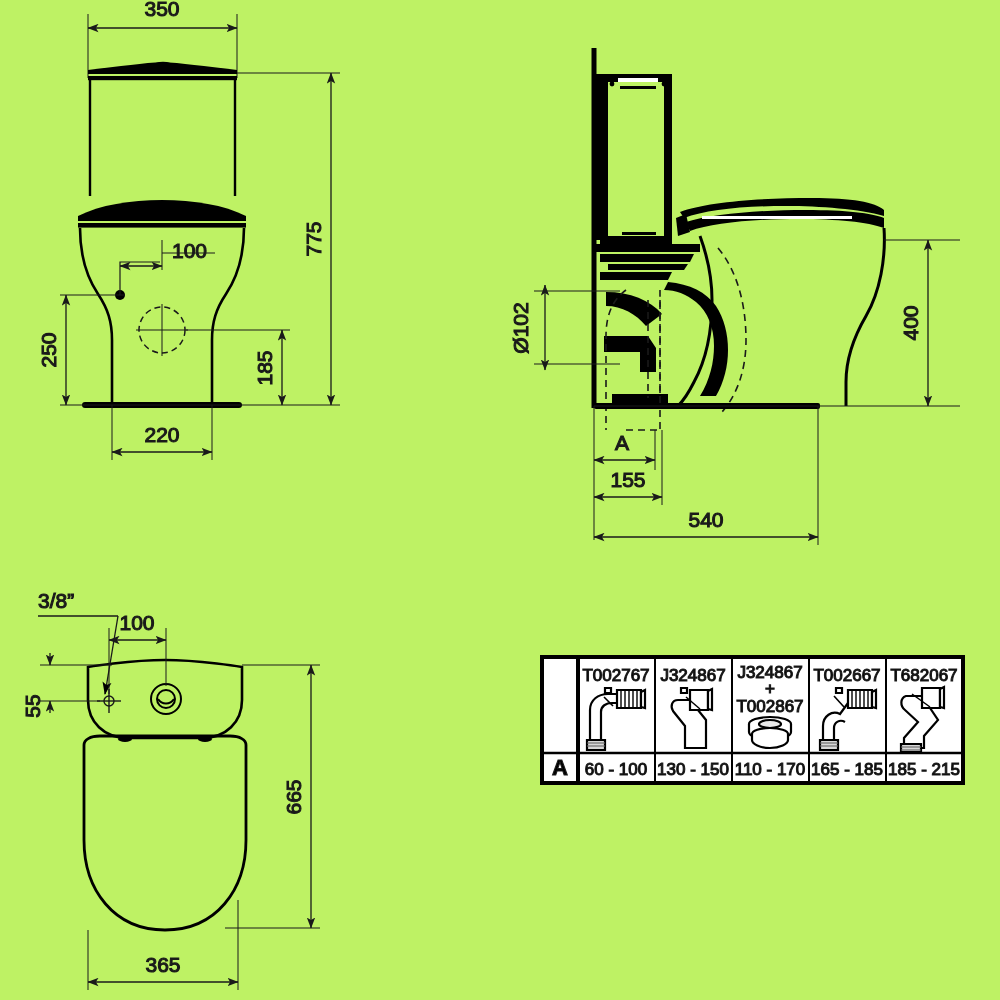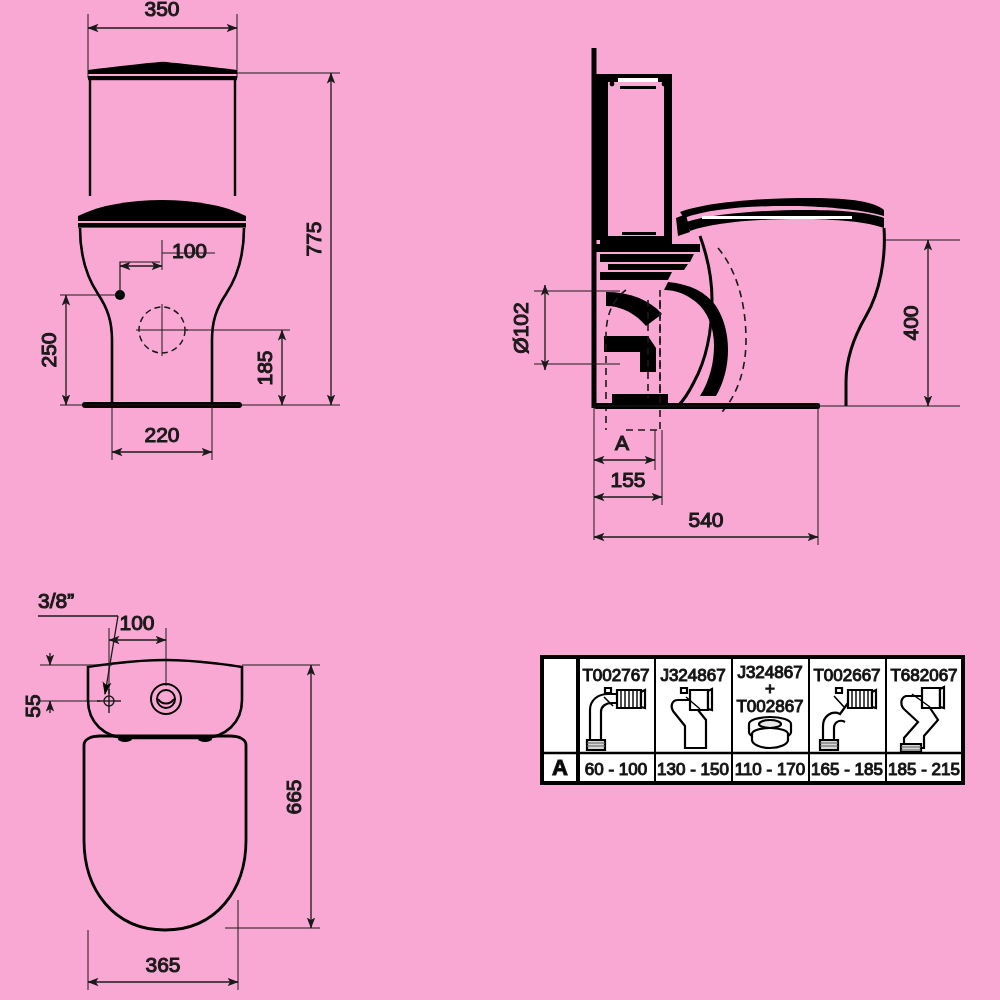--- a/index.html
+++ b/index.html
@@ -1,19 +1,19 @@
 <!DOCTYPE html>
 <html><head>
 <meta charset="utf-8">
 <title>Technical Drawing</title>
 <style>
   html,body{margin:0;padding:0;background:#ffffff;}
   body{width:1000px;height:1000px;overflow:hidden;
        font-family:"Liberation Sans", sans-serif;color:#000;}
-  #sheet{position:relative;width:1000px;height:1000px;background:#f9a8d4;text-align:right;}
+  #sheet{position:relative;width:1000px;height:1000px;background:#bef264;text-align:right;}
   svg{display:block;}
   .dimtext{font-family:"Liberation Sans", sans-serif;font-size:21px;fill:#1a1a1a;}
   .tbltext{font-family:"Liberation Sans", sans-serif;font-size:17px;fill:#000;}
   .tblA{font-family:"Liberation Sans", sans-serif;font-size:22px;font-weight:bold;fill:#000;}
 </style>
 </head>
 <body>
 
 <div id="sheet">
 

